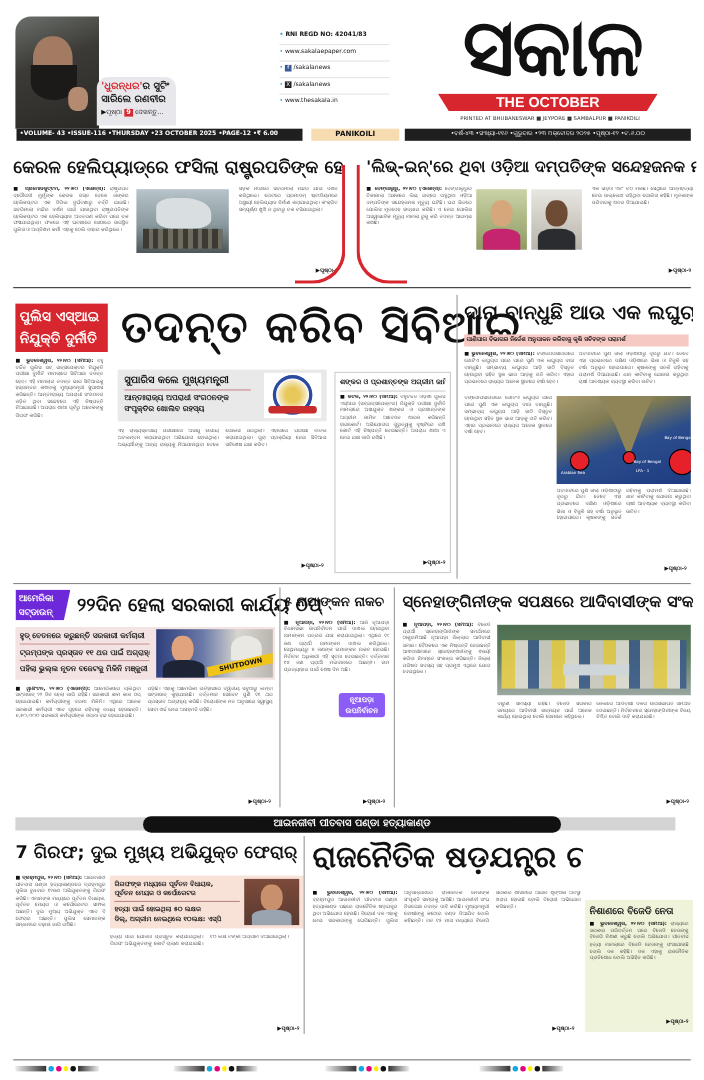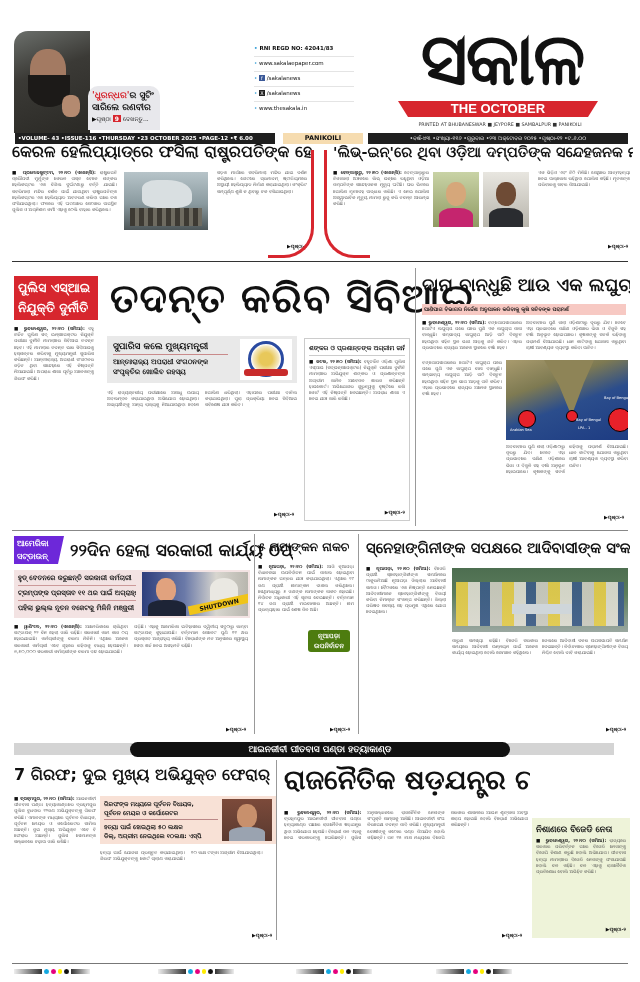--- a/index.html
+++ b/index.html
@@ -7,21 +7,21 @@
 .abs{position:absolute}
 .txt{font-size:4.6px;line-height:6.2px;color:#444;text-align:justify;overflow:hidden}
 .hl{font-weight:bold;color:#111;white-space:nowrap;overflow:hidden}
 .vline{position:absolute;background:#999;width:1px}
 .hline{position:absolute;background:#888;height:1px}
 .more{font-weight:bold;font-size:5px;color:#111}
 </style>
 </head>
 <body>
 
-<div class="abs" style="left:0;top:16px;width:640px;height:135px;">
+<div class="abs" style="left:0;top:0;width:640px;height:135px;">
 
   <div class="abs" style="left:14px;top:15px;width:76px;height:102px;background:linear-gradient(160deg,#6b6f6b 0%,#3b3a36 40%,#2a2925 100%);border-radius:14px 0 0 0;overflow:hidden;">
     <div class="abs" style="left:16px;top:18px;width:36px;height:44px;border-radius:45% 45% 40% 40%;background:#a37a62;"></div>
     <div class="abs" style="left:14px;top:44px;width:42px;height:32px;border-radius:0 0 50% 50%;background:#1c1a18;"></div>
     <div class="abs" style="left:48px;top:64px;width:18px;height:22px;border-radius:40%;background:#b48a70;"></div>
   </div>
   <div class="abs" style="left:88px;top:70px;width:72px;height:44px;background:#e8e8ec;border-radius:10px 10px 0 0;padding:3px 4px;">
     <div class="hl" style="font-size:9px;line-height:12px;">
       <span style="color:#d7262e;">'ଧୁରନ୍ଧର'</span><span>ର ସୁଟିଂ</span>
     </div>
@@ -157,21 +157,21 @@
   </div>
   <div class="abs txt" style="left:2px;top:90px;width:114px;height:104px;"><b style="color:#111;">■ ୱାଶିଂଟନ, ୨୨।୧୦ (ଏଜେନ୍ସି):</b> <span>ଆମେରିକାରେ ଚାଲିଥିବା ସଟ୍‌ଡାଉନ୍ ୨୨ ଦିନ ହେଲା ଜାରି ରହିଛି। ସରକାରୀ କାମ କାଜ ଠପ୍ ହୋଇଯାଇଛି। କର୍ମଚାରୀଙ୍କୁ ଦରମା ମିଳିନି। ଏଥିରେ ଅନେକ ସରକାରୀ କର୍ମଚାରୀ ଏବେ ଗୃହରେ ରହିବାକୁ ବାଧ୍ୟ ହେଉଛନ୍ତି। ୭,୫୦,୦୦୦ ସରକାରୀ କର୍ମଚାରୀଙ୍କ ଦରମା ବନ୍ଦ ହୋଇଯାଇଛି।</span></div>
   <div class="abs txt" style="left:122px;top:90px;width:114px;height:104px;">ପଡ଼ିଛି। ଏହାକୁ ଆମେରିକା ଇତିହାସରେ ଦ୍ୱିତୀୟ ସବୁଠାରୁ ଲମ୍ବା ସଟ୍‌ଡାଉନ୍ କୁହାଯାଉଛି। ବର୍ତ୍ତମାନ ସେନେଟ ପୁଣି ୧୧ ଥର ପ୍ରସ୍ତାବ ଅଗ୍ରାହ୍ୟ କରିଛି। ବିରୋଧୀଙ୍କ ମତ ଅନୁସାରେ ସ୍ୱାସ୍ଥ୍ୟ ସେବା ଖର୍ଚ୍ଚ ନେଇ ଅସହମତି ରହିଛି।</div>
   <div class="abs more" style="left:214px;top:192px;">▶ପୃଷ୍ଠା-୨</div>
 </div>
 <div class="vline" style="left:254px;top:534px;height:200px;"></div>
 
 <div class="abs" style="left:256px;top:534px;width:100px;height:200px;">
   <div class="hl" style="font-size:12px;line-height:26px;padding-left:2px;">୫ ନାମାଙ୍କନ ନାକଚ</div>
   <div class="abs txt" style="left:2px;top:30px;width:96px;height:160px;"><b style="color:#111;">■ ନୂଆପଡ଼ା, ୨୨।୧୦ (ସମିଆ):</b> <span>ଆଜି ନୂଆପଡ଼ା ବିଧାନସଭା ଉପନିର୍ବାଚନ ପାଇଁ ଦାଖଲ ହୋଇଥିବା ନାମାଙ୍କନ ପତ୍ରର ଯାଞ୍ଚ କରାଯାଇଥିଲା। ଏଥିରେ ୧୯ ଜଣ ପ୍ରାର୍ଥୀ ନାମାଙ୍କନ ଦାଖଲ କରିଥିଲେ। ସେଥିମଧ୍ୟରୁ ୫ ଜଣଙ୍କ ନାମାଙ୍କନ ନାକଚ ହୋଇଛି। ନିର୍ବାଚନ ଅଧିକାରୀ ଏହି ସୂଚନା ଦେଇଛନ୍ତି। ବର୍ତ୍ତମାନ ୧୪ ଜଣ ପ୍ରାର୍ଥୀ ମଇଦାନରେ ଅଛନ୍ତି। ନାମ ପ୍ରତ୍ୟାହାର ପାଇଁ ଶେଷ ଦିନ ଅଛି।</span></div>
-  <div class="abs" style="left:52px;top:96px;width:42px;height:22px;background:#4d7c0f;color:#fff;font-weight:bold;font-size:6.5px;line-height:10px;text-align:center;border-radius:3px;padding-top:1px;white-space:nowrap;">
+  <div class="abs" style="left:52px;top:96px;width:42px;height:22px;background:#8b5cf6;color:#fff;font-weight:bold;font-size:6.5px;line-height:10px;text-align:center;border-radius:3px;padding-top:1px;white-space:nowrap;">
     <div>ନୂଆପଡ଼ା</div>
     <div>ଉପନିର୍ବାଚନ</div>
   </div>
   <div class="abs more" style="left:74px;top:192px;">▶ପୃଷ୍ଠା-୨</div>
 </div>
 <div class="vline" style="left:358px;top:534px;height:200px;"></div>
 
 <div class="abs" style="left:362px;top:534px;width:268px;height:200px;">
   <div class="hl" style="font-size:14.8px;line-height:28px;padding-left:4px;">ସ୍ନେହାଙ୍ଗିନୀଙ୍କ ସପକ୍ଷରେ ଆଦିବାସୀଙ୍କ ସଂକଳ୍ପ</div>
   <div class="abs txt" style="left:4px;top:32px;width:80px;height:160px;"><b style="color:#111;">■ ନୂଆପଡ଼ା, ୨୨।୧୦ (ସମିଆ):</b> <span>ବିଜେଡି ପ୍ରାର୍ଥୀ ସ୍ନେହାଙ୍ଗିନୀଙ୍କ ସମର୍ଥନରେ ଠାକୁରମିଆଛି ନୂଆପଡ଼ା ଜିଲ୍ଲାର ଆଦିବାସୀ ସମାଜ। ବୈଠକରେ ଏକ ନିଷ୍ପତ୍ତି ନେଇଛନ୍ତି ଆଦିବାସୀମାନେ ସ୍ନେହାଙ୍ଗିନୀଙ୍କୁ ବିଜୟୀ କରିବା ନିମନ୍ତେ ସଂକଳ୍ପ କରିଛନ୍ତି। ଜିଲ୍ଲା ପରିଷଦ ସଦସ୍ୟ ସହ ପ୍ରମୁଖ ଏଥିରେ ଯୋଗ ଦେଇଥିଲେ।</span></div>

